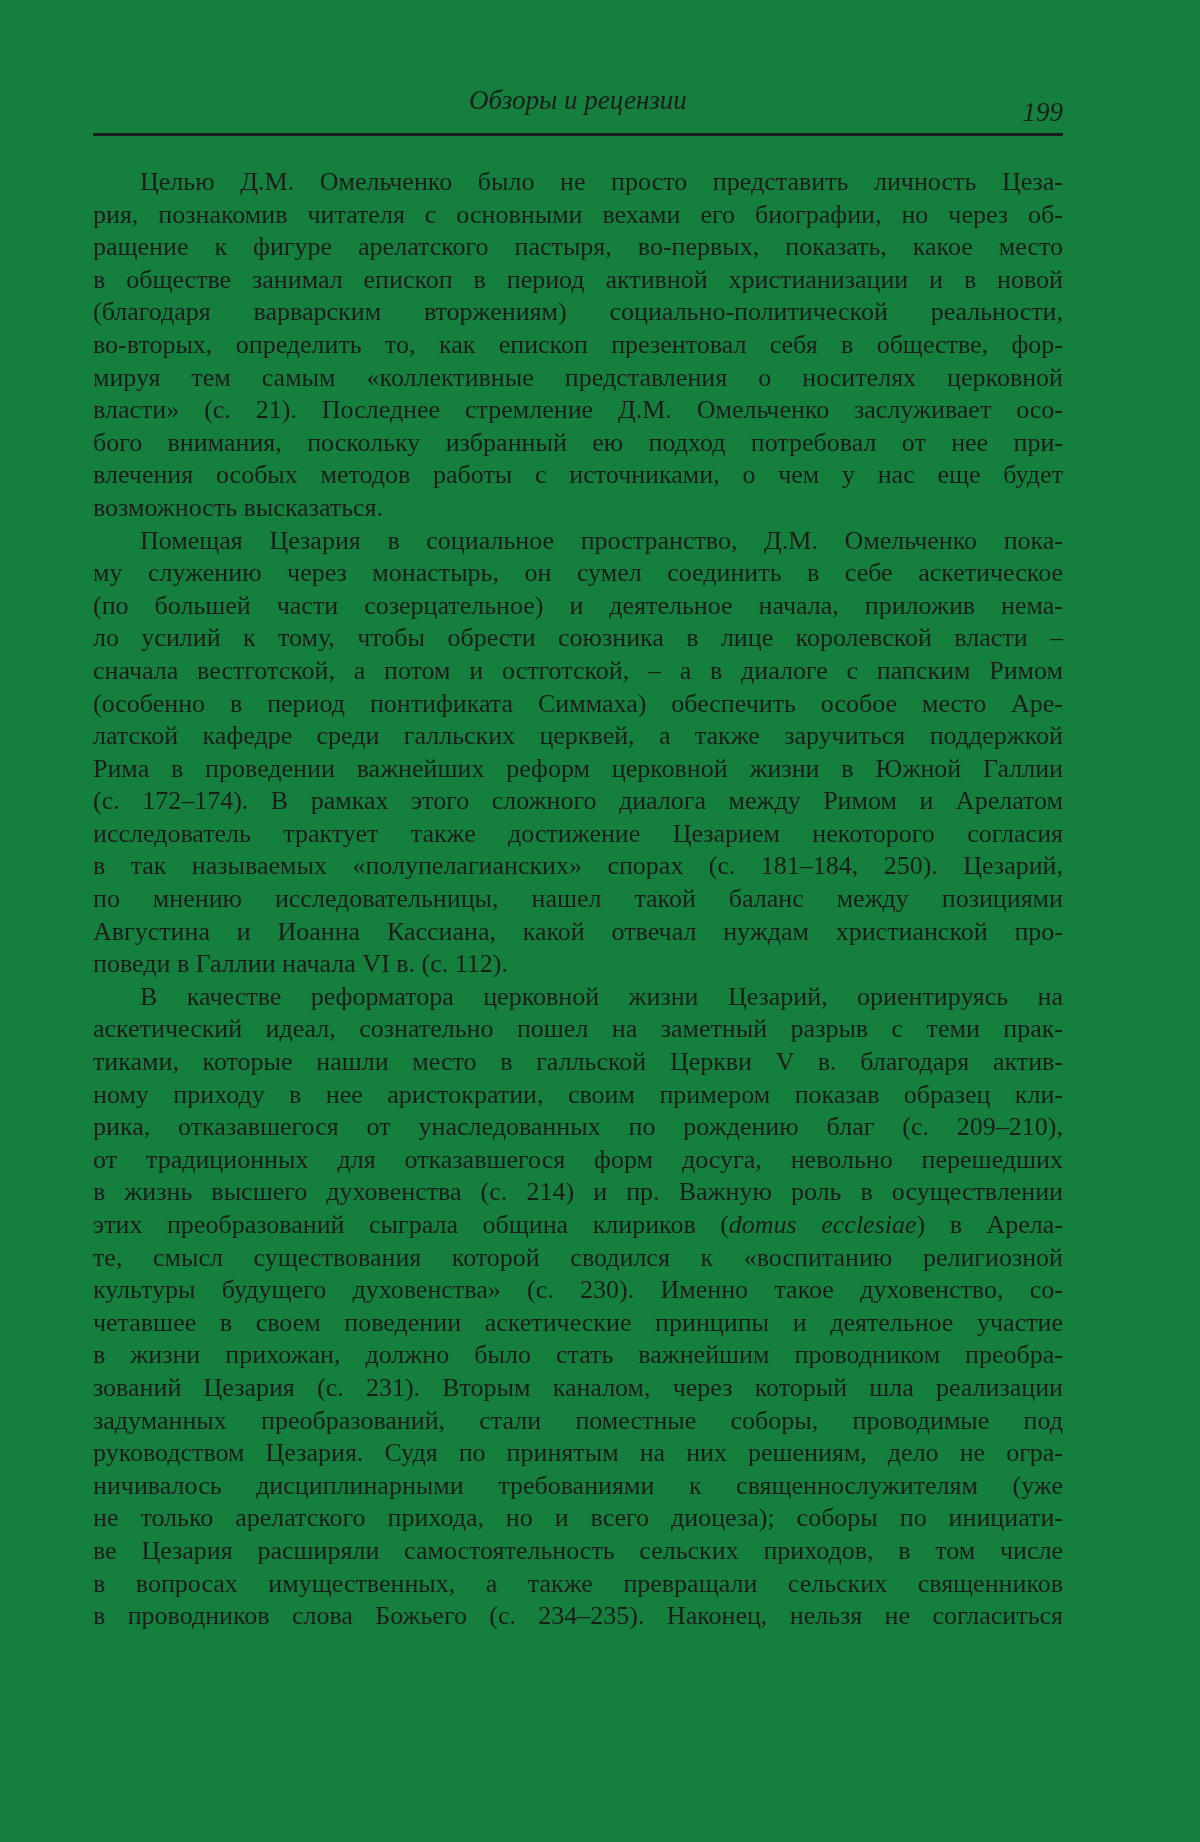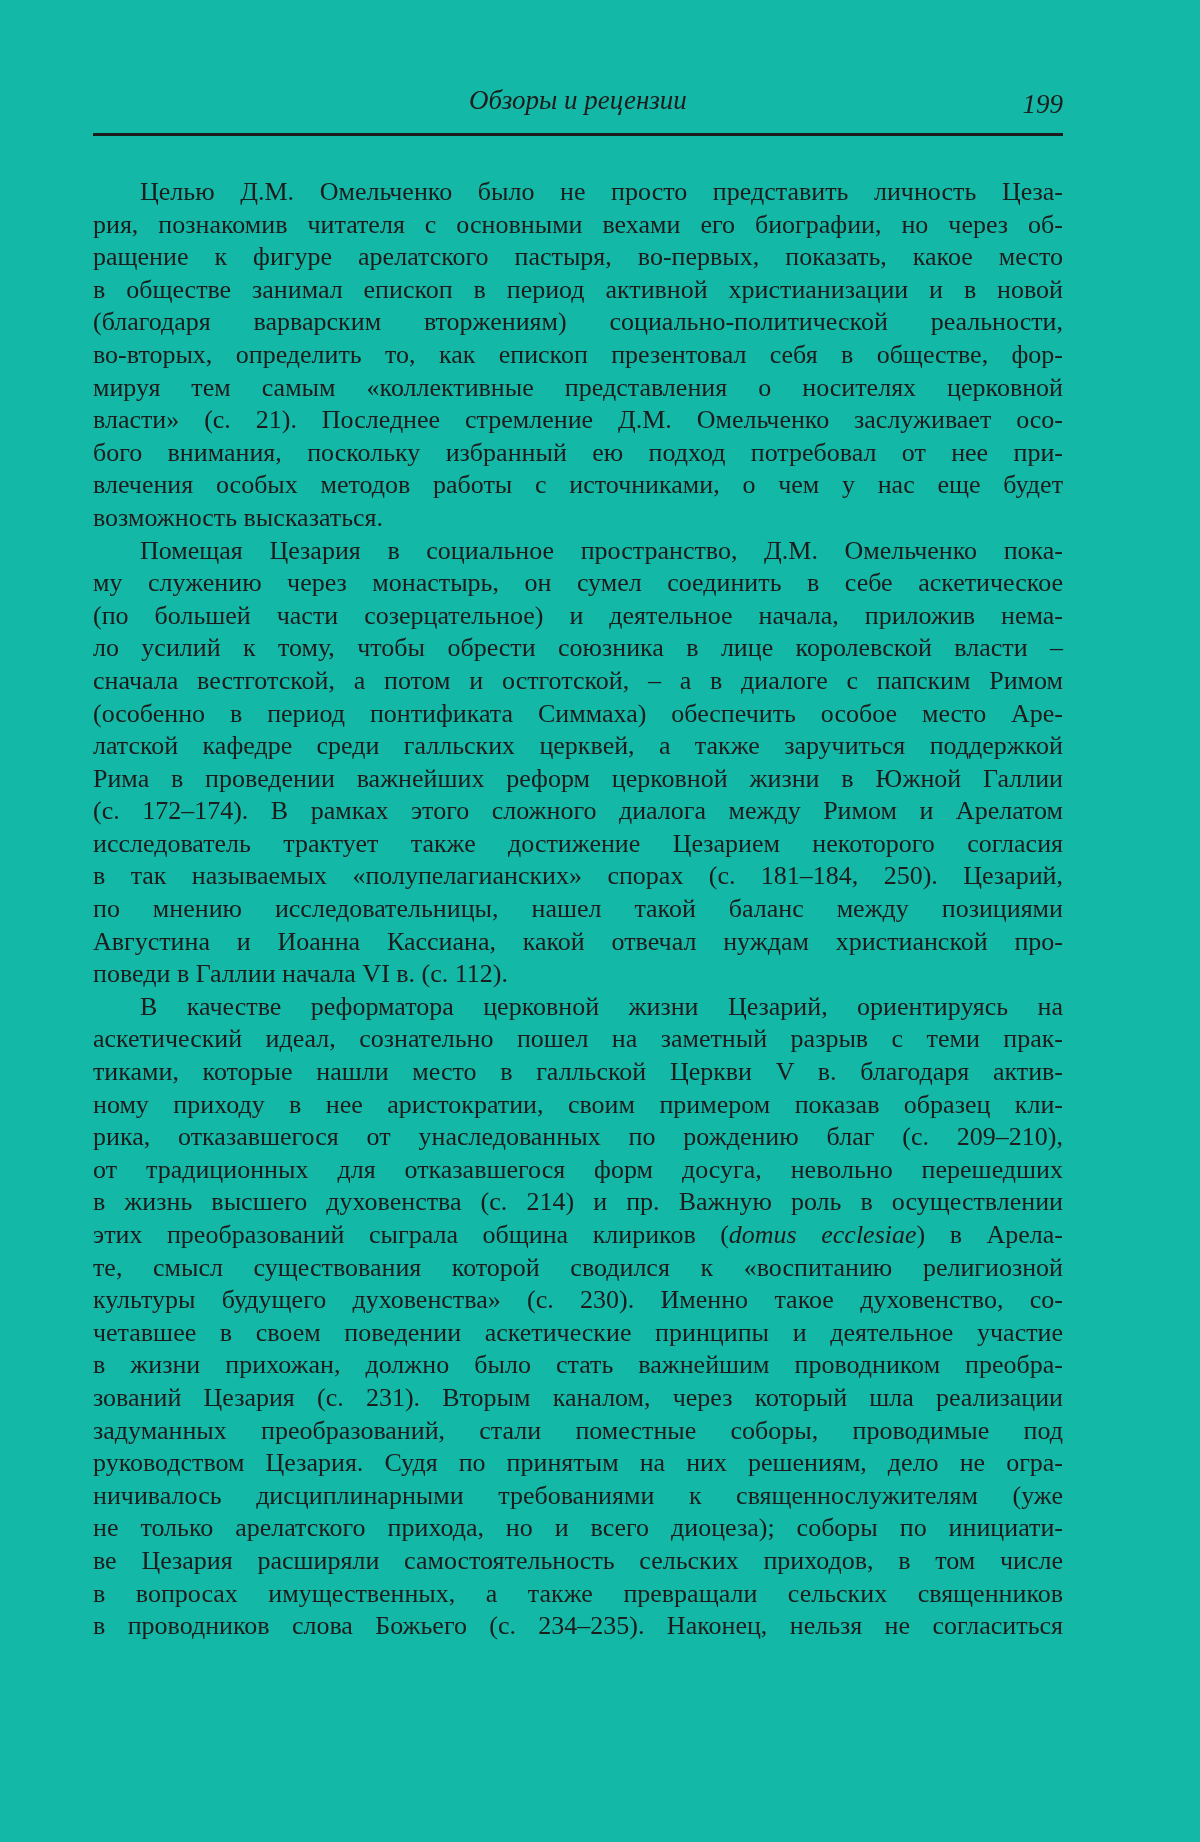--- a/index.html
+++ b/index.html
@@ -1,20 +1,20 @@
 <!DOCTYPE html>
 <html><head>
 <meta charset="utf-8">
 <style>
   html, body { margin: 0; padding: 0; background: #e8e8e8; }
   .page {
     position: relative;
     width: 1200px;
     height: 1842px;
-    background: #14b8a6;
+    background: #15803d;
     font-family: "Liberation Serif", serif;
     color: #1c1c1c;
     overflow: hidden;
   }
   .content {
     position: absolute;
     left: 93px;
     top: 84px;
     width: 970px;
   }
@@ -25,29 +25,29 @@
     font-size: 27px;
     line-height: 32px;
   }
   .header .title {
     display: block;
     text-align: center;
   }
   .header .pagenum {
     position: absolute;
     right: 0;
-    top: 4px;
+    top: 12px;
     text-align: right;
   }
   .rule {
     border-top: 3px solid #1c1c1c;
     margin-top: 13px;
   }
   .body {
-    margin-top: 40px;
+    margin-top: 30px;
     font-size: 26px;
     line-height: 32.6px;
   }
   .para { margin: 0; padding: 0; }
   .line {
     text-align: justify;
     text-align-last: justify;
     -moz-text-align-last: justify;
     white-space: normal;
   }

